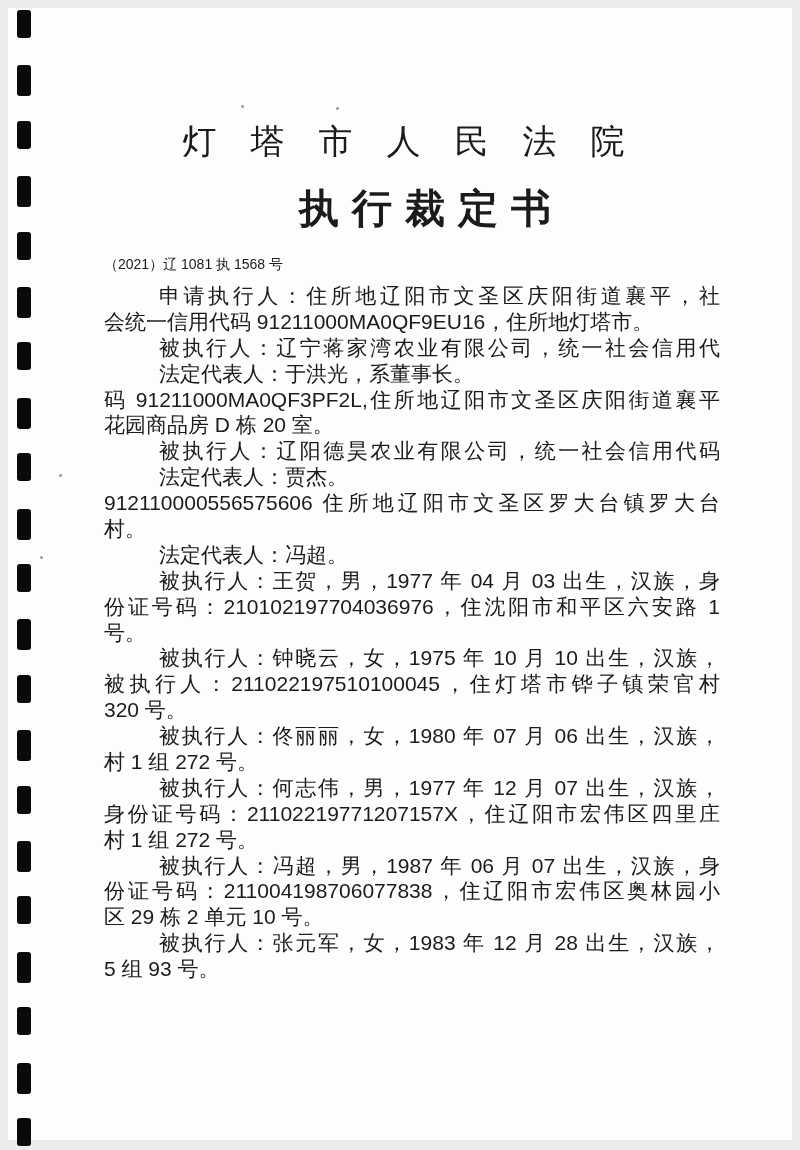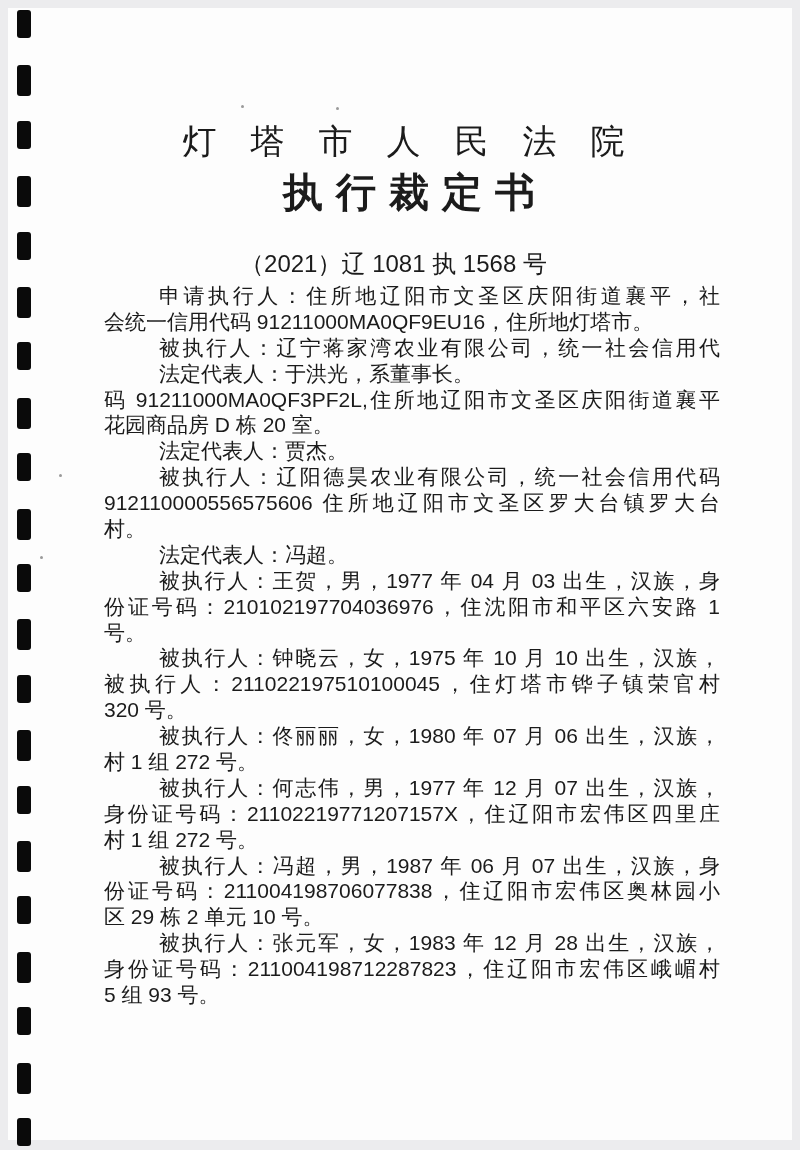--- a/index.html
+++ b/index.html
@@ -22,27 +22,27 @@
   }
   .content {
     position:absolute; left:104px; top:0; width:616px; color:#1b1b1b;
   }
   .court-name {
     position:absolute; top:119px; left:0; width:100%; margin:0;
     font-size:34px; font-weight:400; line-height:44px;
     text-align:center; letter-spacing:34px; text-indent:17px; white-space:nowrap;
   }
   .doc-title {
-    position:absolute; top:168px; left:0; width:100%; margin:0;
+    position:absolute; top:168px; left:0; width:100%; margin:16px;
     font-size:40px; font-weight:700; line-height:48px;
     text-align:center; letter-spacing:13px; text-indent:7px; white-space:nowrap;
   }
   .case-no {
     position:absolute; top:251px; left:0; width:100%; box-sizing:border-box;
-    padding-right:37px; text-align:center; font-size:24px; line-height:26px;
+    padding-right:37px; text-align:left; font-size:14px; line-height:26px;
   }
   .doc-body {
     position:absolute; top:283px; left:0; width:616px;
     font-size:21px; line-height:25.9px;
   }
   .line {
     height:25.9px; text-align:justify; text-align-last:justify;
     white-space:normal;
   }
   .line.end { text-align-last:left; }
@@ -87,37 +87,36 @@
     <h1 class="court-name">灯塔市人民法院</h1>
     <h2 class="doc-title">执行裁定书</h2>
     <div class="case-no">（2021）辽 1081 执 1568 号</div>
     <div class="doc-body">
         <div class="line indent">申请执行人：住所地辽阳市文圣区庆阳街道襄平，社</div>
         <div class="line end">会统一信用代码 91211000MA0QF9EU16，住所地灯塔市。</div>
         <div class="line indent">被执行人：辽宁蒋家湾农业有限公司，统一社会信用代</div>
         <div class="line indent end">法定代表人：于洪光，系董事长。</div>
         <div class="line">码 91211000MA0QF3PF2L,住所地辽阳市文圣区庆阳街道襄平</div>
         <div class="line end">花园商品房 D 栋 20 室。</div>
+        <div class="line indent">被执行人：辽阳德昊农业有限公司，统一社会信用代码</div>
         <div class="line indent end">法定代表人：贾杰。</div>
-        <div class="line indent">被执行人：辽阳德昊农业有限公司，统一社会信用代码</div>
         <div class="line">912110000556575606 住所地辽阳市文圣区罗大台镇罗大台</div>
         <div class="line end">村。</div>
         <div class="line indent end">法定代表人：冯超。</div>
         <div class="line indent">被执行人：王贺，男，1977 年 04 月 03 出生，汉族，身</div>
         <div class="line">份证号码：210102197704036976，住沈阳市和平区六安路 1</div>
         <div class="line end">号。</div>
         <div class="line indent">被执行人：钟晓云，女，1975 年 10 月 10 出生，汉族，</div>
         <div class="line">被执行人：211022197510100045，住灯塔市铧子镇荣官村</div>
         <div class="line end">320 号。</div>
         <div class="line indent">被执行人：佟丽丽，女，1980 年 07 月 06 出生，汉族，</div>
         <div class="line end">村 1 组 272 号。</div>
         <div class="line indent">被执行人：何志伟，男，1977 年 12 月 07 出生，汉族，</div>
         <div class="line">身份证号码：21102219771207157X，住辽阳市宏伟区四里庄</div>
         <div class="line end">村 1 组 272 号。</div>
         <div class="line indent">被执行人：冯超，男，1987 年 06 月 07 出生，汉族，身</div>
         <div class="line">份证号码：211004198706077838，住辽阳市宏伟区奥林园小</div>
         <div class="line end">区 29 栋 2 单元 10 号。</div>
         <div class="line indent">被执行人：张元军，女，1983 年 12 月 28 出生，汉族，</div>
-        <div class="line">身份证号码：211004198712287823，住辽阳市宏伟区峨嵋村</div>
         <div class="line end">5 组 93 号。</div>
       </div>
   </div>
 </div>
 
 </body></html>

